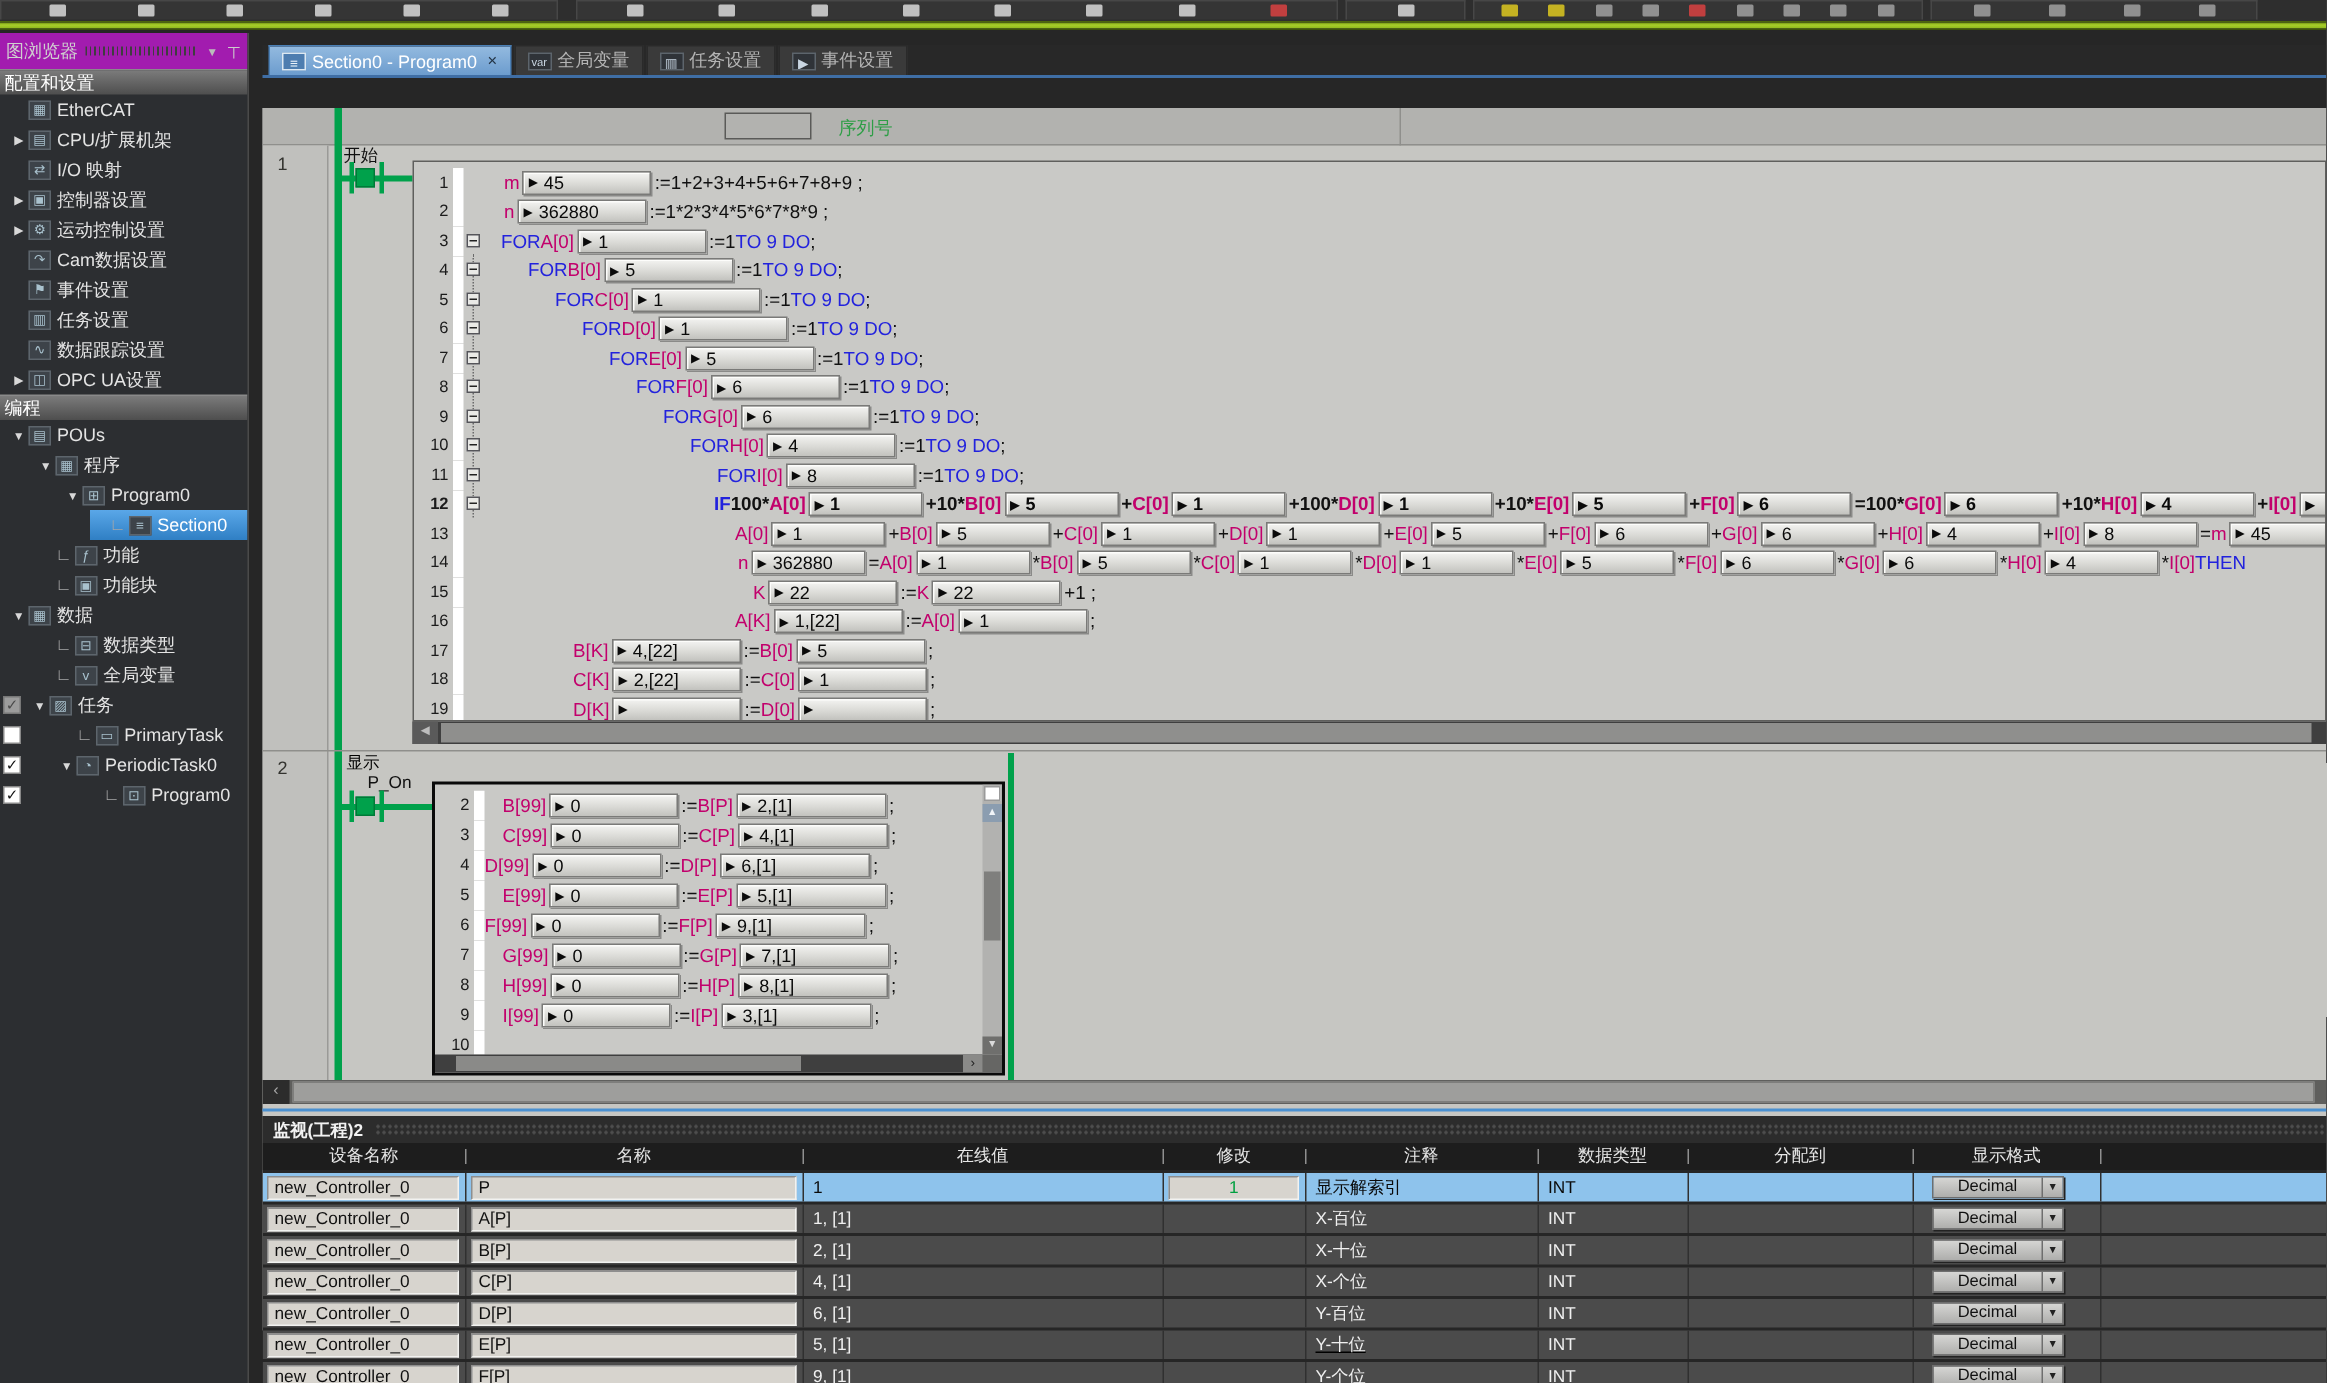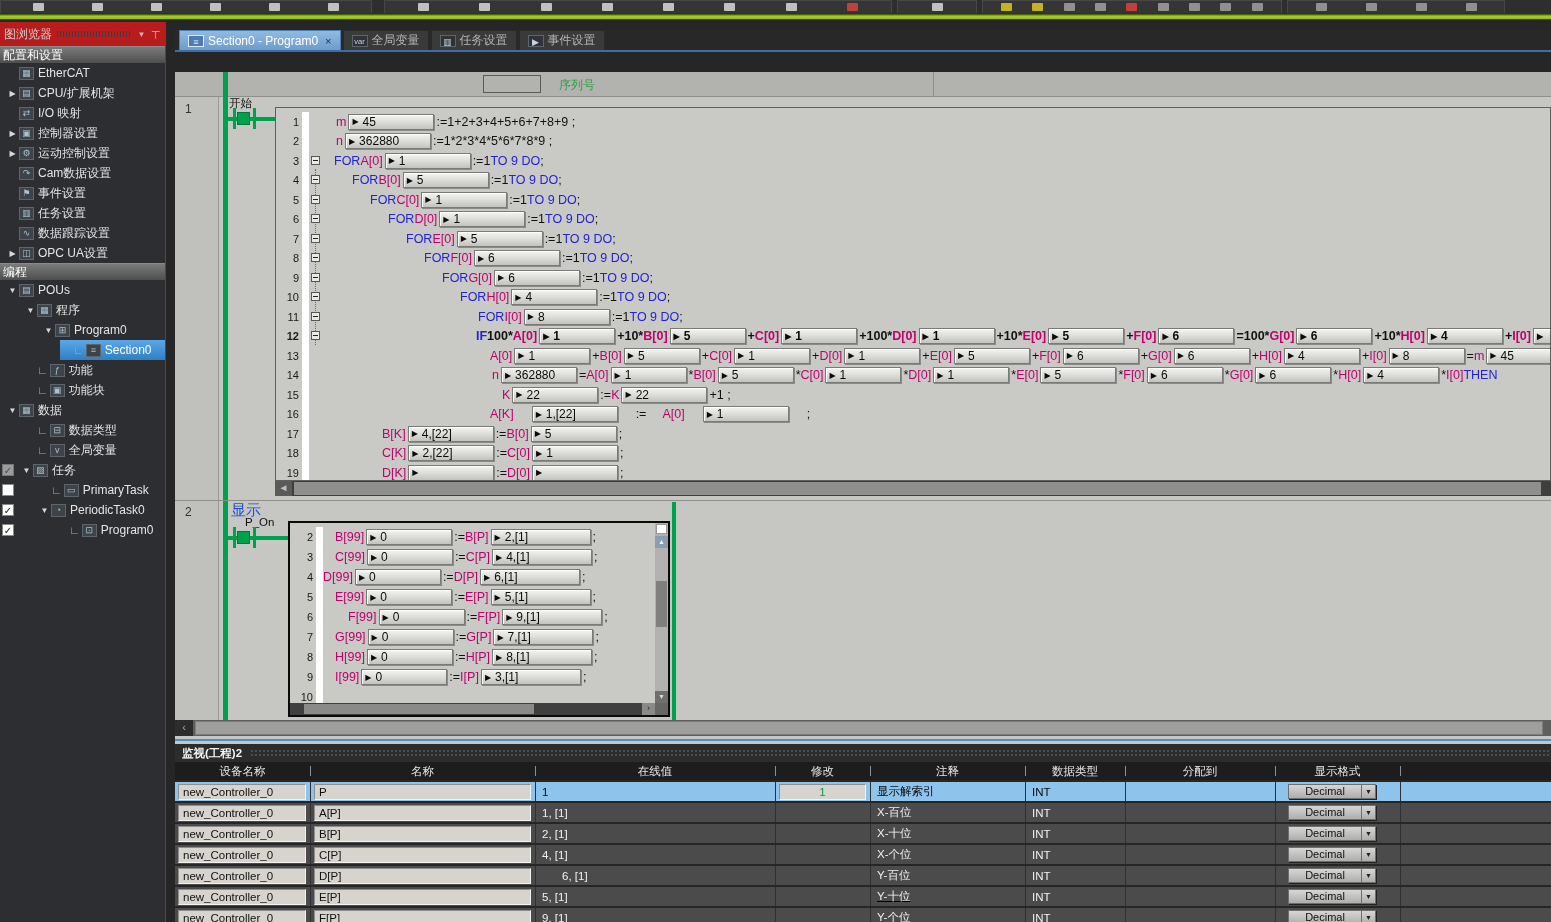--- a/index.html
+++ b/index.html
@@ -8,21 +8,21 @@
   .app { position:relative; width:1551px; height:922px; background:#262626; overflow:hidden; }
 
   
   .toolbar { position:absolute; left:0; top:0; width:1551px; height:14px; background:#2e2e2e; }
   .tb-group { position:absolute; top:0; height:13px; background:#353535; border:1px solid #474747; border-bottom:none; display:flex; align-items:flex-end; justify-content:space-around; padding:0 8px; }
   .tb-icon { width:11px; height:8px; border-radius:1px; margin-bottom:2px; opacity:.9; }
   .online-bar { position:absolute; left:0; top:14px; width:1551px; height:6px; background:linear-gradient(#6d8f12,#a8ce2a 40%,#8db81c); border-top:1px solid #4c660c; border-bottom:1px solid #3c520a; }
 
   
   .sidebar { position:absolute; left:0; top:22px; width:166px; height:900px; background:#2c2e31; border-right:1px solid #4a4a4a; overflow:hidden; }
-  .sb-header { height:24px; background:#b91c1c; display:flex; align-items:center; padding:0 4px; }
+  .sb-header { height:24px; background:#a21caf; display:flex; align-items:center; padding:0 4px; }
   .sb-title { color:#cfcfcf; font-size:12px; white-space:nowrap; }
   .sb-dots { flex:1; height:6px; margin:0 5px; background:repeating-linear-gradient(90deg,#3e3e3e 0 1px, transparent 1px 3px); }
   .sb-chev { color:#bbb; font-size:8px; margin-right:6px; }
   .sb-pin { color:#ccc; font-size:11px; display:inline-block; transform:rotate(180deg); }
   .sb-ctrl { height:44px; background:#101010; position:relative; }
   .combo { position:absolute; left:0px; top:11px; width:96px; height:22px; background:#202226; border:1px solid #5a5a5a; display:flex; align-items:center; }
   .combo > span:first-child { color:#9aa0a8; font-size:11.5px; padding-left:3px; flex:1; overflow:hidden; white-space:nowrap; }
   .combo-btn { width:17px; height:100%; background:#35383d; border-left:1px solid #5a5a5a; color:#8fa6b8; font-size:7px; display:flex; align-items:center; justify-content:center; }
   .rack-img { position:absolute; left:130px; top:5px; width:32px; height:36px; background:#080808 repeating-linear-gradient(90deg,#0c0c0c 0 5px,#1c1c1c 5px 9px,#ececec 9px 14px,#101010 14px 19px,#3a3a3a 19px 22px,#0c0c0c 22px 32px); border:1px solid #3a3a3a; }
   .sb-sec-header { height:17px; background:linear-gradient(#7b7b7b,#4e4e4e); color:#fff; font-size:12px; line-height:16px; padding-left:3px; border-top:1px solid #8a8a8a; }
@@ -52,21 +52,21 @@
   .ladder { position:absolute; left:0; top:50px; width:1376px; height:815px; background:#c6c6c2; overflow:hidden; }
   .top-strip { position:absolute; left:0; top:0; width:1376px; height:25px; background:#b2b2af; border-bottom:1px solid #8f8f8c; }
   .seq-box { position:absolute; left:308px; top:3px; width:58px; height:18px; border:1px solid #5a5a58; }
   .seq-label { position:absolute; left:384px; top:5px; color:#2e9e46; font-size:12px; }
   .strip-tick { position:absolute; left:758px; top:0; width:1px; height:25px; background:#8f8f8c; }
   .margin-col { position:absolute; left:0; top:25px; width:44px; height:623px; background:#c0c0bd; border-right:1px solid #9a9a97; }
   .rungnum { position:absolute; color:#33332f; font-size:12px; }
   .rail { position:absolute; background:#00a14b; }
   .rung-sep { position:absolute; left:0; top:428px; width:1376px; height:1px; background:#8f8f8c; }
   .contact-label { position:absolute; color:#111; font-size:11.5px; }
-  .rung-comment { position:absolute; color:#1d4ed8; font-size:15px; }
+  .rung-comment { position:absolute; color:#000000; font-size:11px; }
   .wire { position:absolute; height:4px; background:#00a14b; }
   .cbar { position:absolute; width:3px; height:21px; background:#00a14b; }
   .csq { position:absolute; width:13px; height:13px; background:#00a14b; border:1px solid #007a38; }
 
   .st-box { position:absolute; background:#c9c9c6; overflow:hidden; }
   #box1 { left:100px; top:35px; width:1276px; height:374px; border:1px solid #5f5f5d; padding-top:4px; }
   #box2 { left:113px; top:449px; width:382px; height:196px; border:2px solid #0a0a0a; }
   #code2-wrap { position:absolute; left:0; top:4px; right:13px; bottom:12px; overflow:hidden; }
   .code-line { display:flex; align-items:center; white-space:nowrap; overflow:hidden; }
   .ln { width:26px; text-align:right; padding-right:3px; font-size:11px; color:#1b1b1b; flex:none; }
@@ -793,21 +793,21 @@
                   <span class="tri">▶</span>
                   <span class="bval">22</span>
                 </span>
                 <span class="tp">+1 ;</span>
               </div>
             </div>
             <div class="code-line" style="height: 19.5px;">
               <span class="ln">16</span>
               <span class="wstrip"></span>
               <span class="foldc"></span>
-              <div class="cnt" style="padding-left: 168px; gap: 16px;">
+              <div class="cnt" style="padding-left: 168px;">
                 <span class="tv">A[K] </span>
                 <span class="vbox" style="width: 86px;">
                   <span class="tri">▶</span>
                   <span class="bval">1,[22]</span>
                 </span>
                 <span class="tp">:=</span>
                 <span class="tv">A[0] </span>
                 <span class="vbox" style="width: 86px;">
                   <span class="tri">▶</span>
                   <span class="bval">1</span>
@@ -958,21 +958,21 @@
                   <span class="vbox" style="width: 100px;">
                     <span class="tri">▶</span>
                     <span class="bval">5,[1]</span>
                   </span>
                   <span class="tp"> ;</span>
                 </div>
               </div>
               <div class="code-line" style="height: 20px;">
                 <span class="ln">6</span>
                 <span class="wstrip"></span>
-                <div class="cnt" style="padding-left: 25px; align-items: center;">
+                <div class="cnt" style="padding-left: 0; align-items: center;">
                   <span class="tv">F[99] </span>
                   <span class="vbox" style="width: 86px;">
                     <span class="tri">▶</span>
                     <span class="bval">0</span>
                   </span>
                   <span class="tp">:=</span>
                   <span class="tv">F[P] </span>
                   <span class="vbox" style="width: 100px;">
                     <span class="tri">▶</span>
                     <span class="bval">9,[1]</span>
@@ -1186,21 +1186,21 @@
             </div>
             <div class="wc" style="width: 151px;"></div>
           </div>
           <div class="wrow">
             <div class="wc" style="width: 135px;">
               <div class="inset">new_Controller_0</div>
             </div>
             <div class="wc" style="width: 225px;">
               <div class="inset">D[P]</div>
             </div>
-            <div class="wc" style="width: 240px; padding-left: 20px;">
+            <div class="wc" style="width: 240px;">
               <span class="wtext">6, [1]</span>
             </div>
             <div class="wc" style="width: 95px;"></div>
             <div class="wc" style="width: 155px;">
               <span class="wtext">Y-百位</span>
             </div>
             <div class="wc" style="width: 100px;">
               <span class="wtext">INT</span>
             </div>
             <div class="wc" style="width: 150px;"></div>

